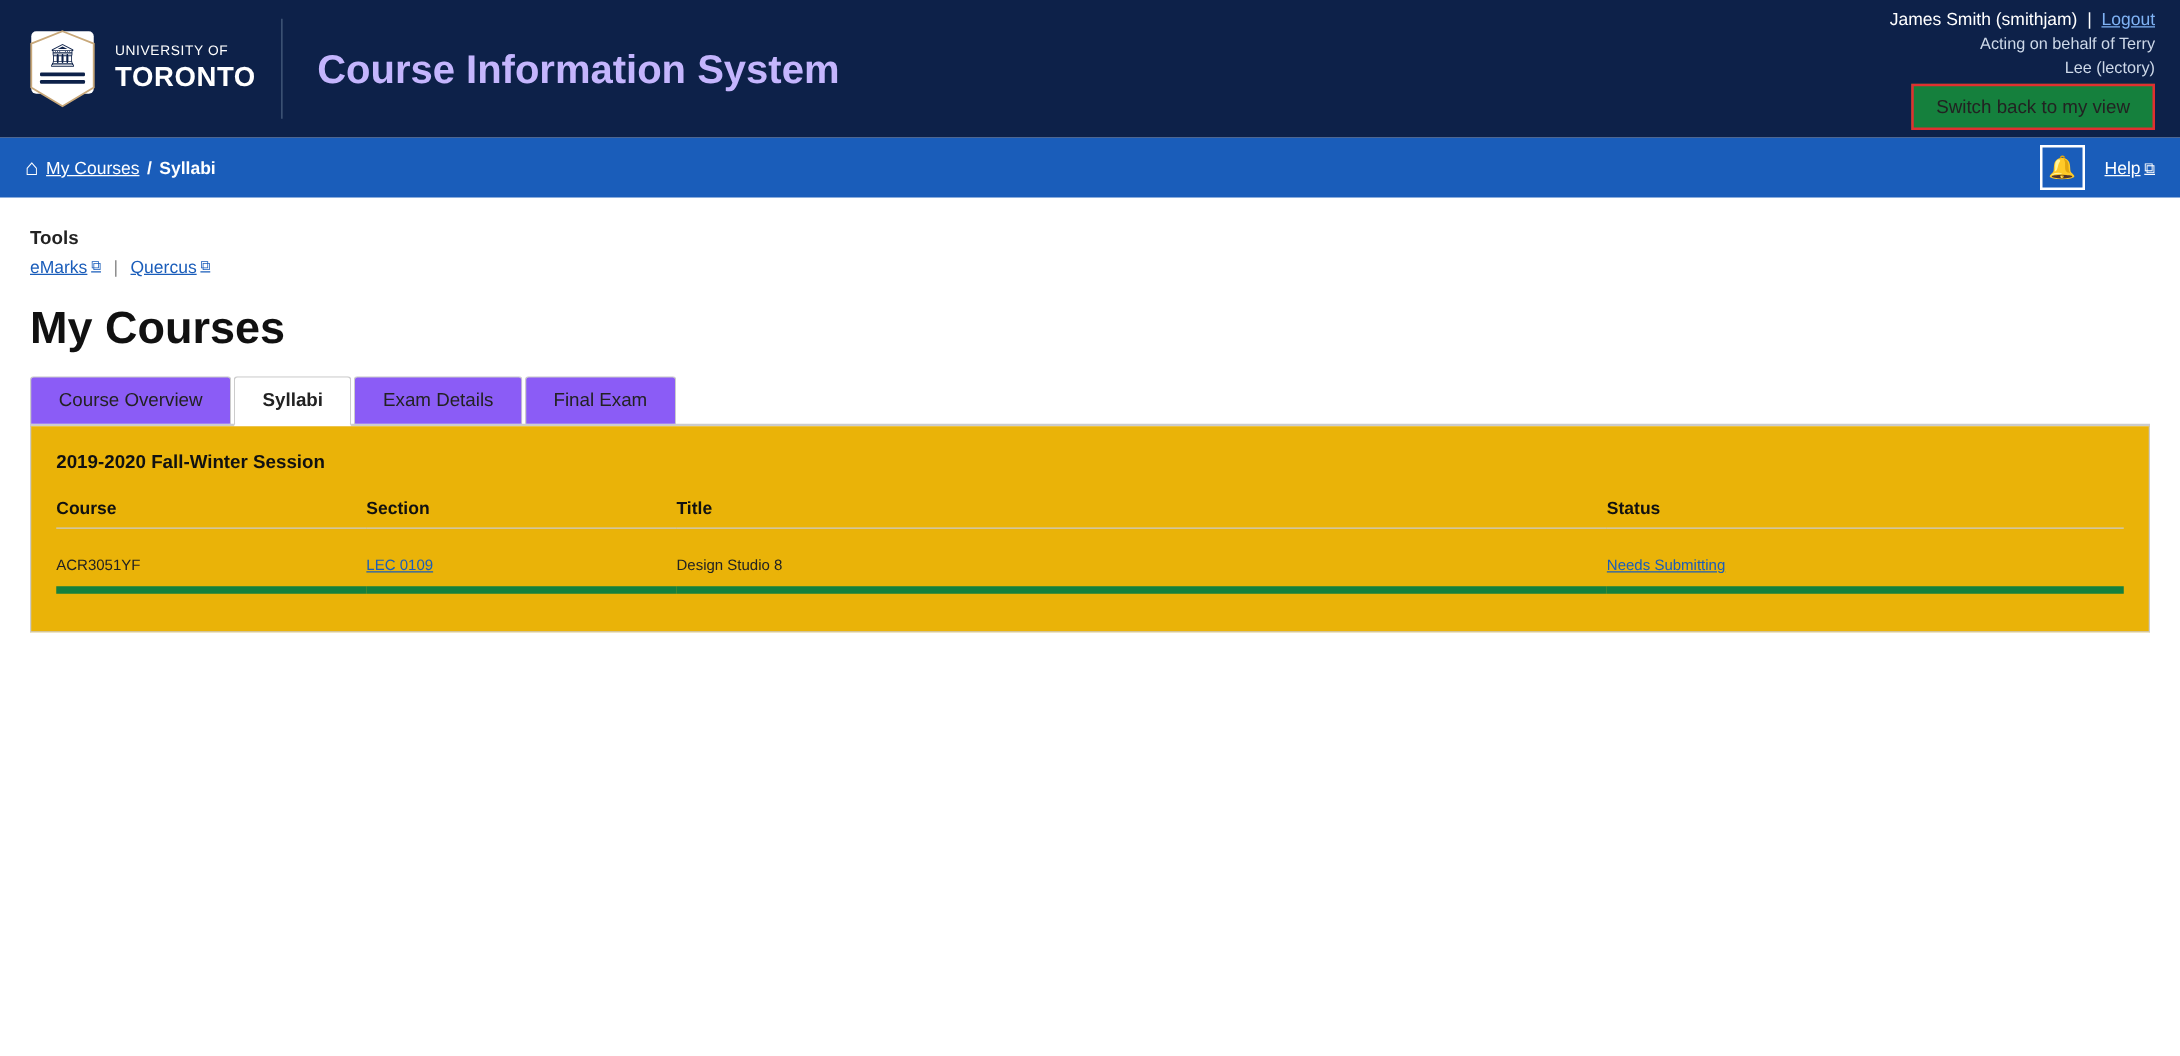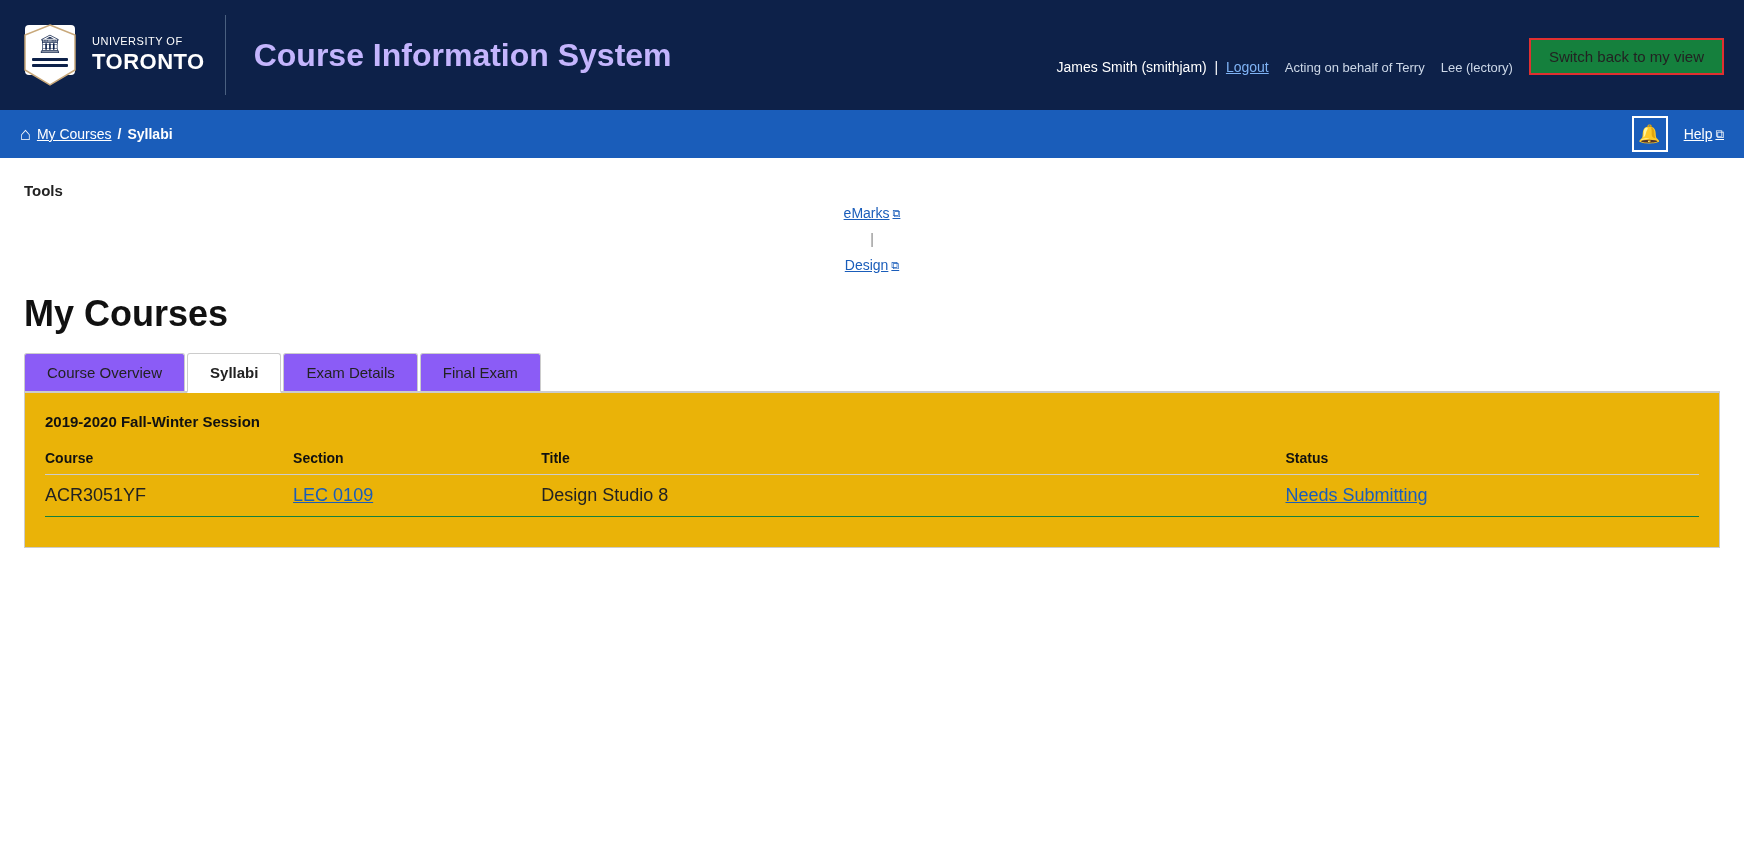--- a/index.html
+++ b/index.html
@@ -46,23 +46,23 @@
       color: #c4b5fd;
       font-size: 32px;
       font-weight: bold;
       margin-left: 28px;
       flex: 1;
     }
     .header-right {
       text-align: right;
       color: #fff;
       display: flex;
-      flex-direction: row;
+      flex-direction: column;
       align-items: flex-end;
-      gap: 16px;
+      gap: 4px;
     }
     .header-user-line {
       font-size: 14px;
       white-space: nowrap;
     }
     .header-user-line a {
       color: #7fb3f5;
       text-decoration: underline;
     }
     .acting-on-behalf {
@@ -152,21 +152,20 @@
       font-size: 15px;
       font-weight: bold;
       color: #222;
       margin-bottom: 6px;
     }
     .tools-links {
       display: flex;
       align-items: center;
       gap: 10px;
       font-size: 14px;
-      flex-direction: column;
     }
     .tools-links a {
       color: #1a5dba;
       text-decoration: underline;
       display: flex;
       align-items: center;
       gap: 3px;
     }
     .tools-links .divider {
       color: #888;
@@ -226,24 +225,24 @@
     }
     .course-table th {
       text-align: left;
       font-weight: bold;
       font-size: 14px;
       color: #111;
       padding: 6px 10px 8px 0;
       border-bottom: 1px solid #ccc;
     }
     .course-table td {
-      padding: 10px 10px 10px 0;
-      font-size: 18px;
+      padding: 22px 10px 10px 0;
+      font-size: 12px;
       color: #222;
-      border-bottom: 1px solid #15803d;
+      border-bottom: 6px solid #15803d;
     }
     .course-table td a {
       color: #1a5dba;
       text-decoration: underline;
     }
     .col-course { width: 15%; }
     .col-section { width: 15%; }
     .col-title { width: 45%; }
     .col-status { width: 25%; }
   </style>
@@ -305,21 +304,21 @@
 
   <div class="tools-section">
     <div class="tools-label">Tools</div>
     <div class="tools-links">
       <a href="#">
         <span>eMarks</span>
         <span class="ext-icon-small">⧉</span>
       </a>
       <span class="divider">|</span>
       <a href="#">
-        <span>Design</span>
+        <span>Quercus</span>
         <span class="ext-icon-small">⧉</span>
       </a>
     </div>
   </div>
 
   <h1 class="page-heading">My Courses</h1>
 
   <div class="tabs">
     <div class="tab">Course Overview</div>
     <div class="tab active">Syllabi</div>

